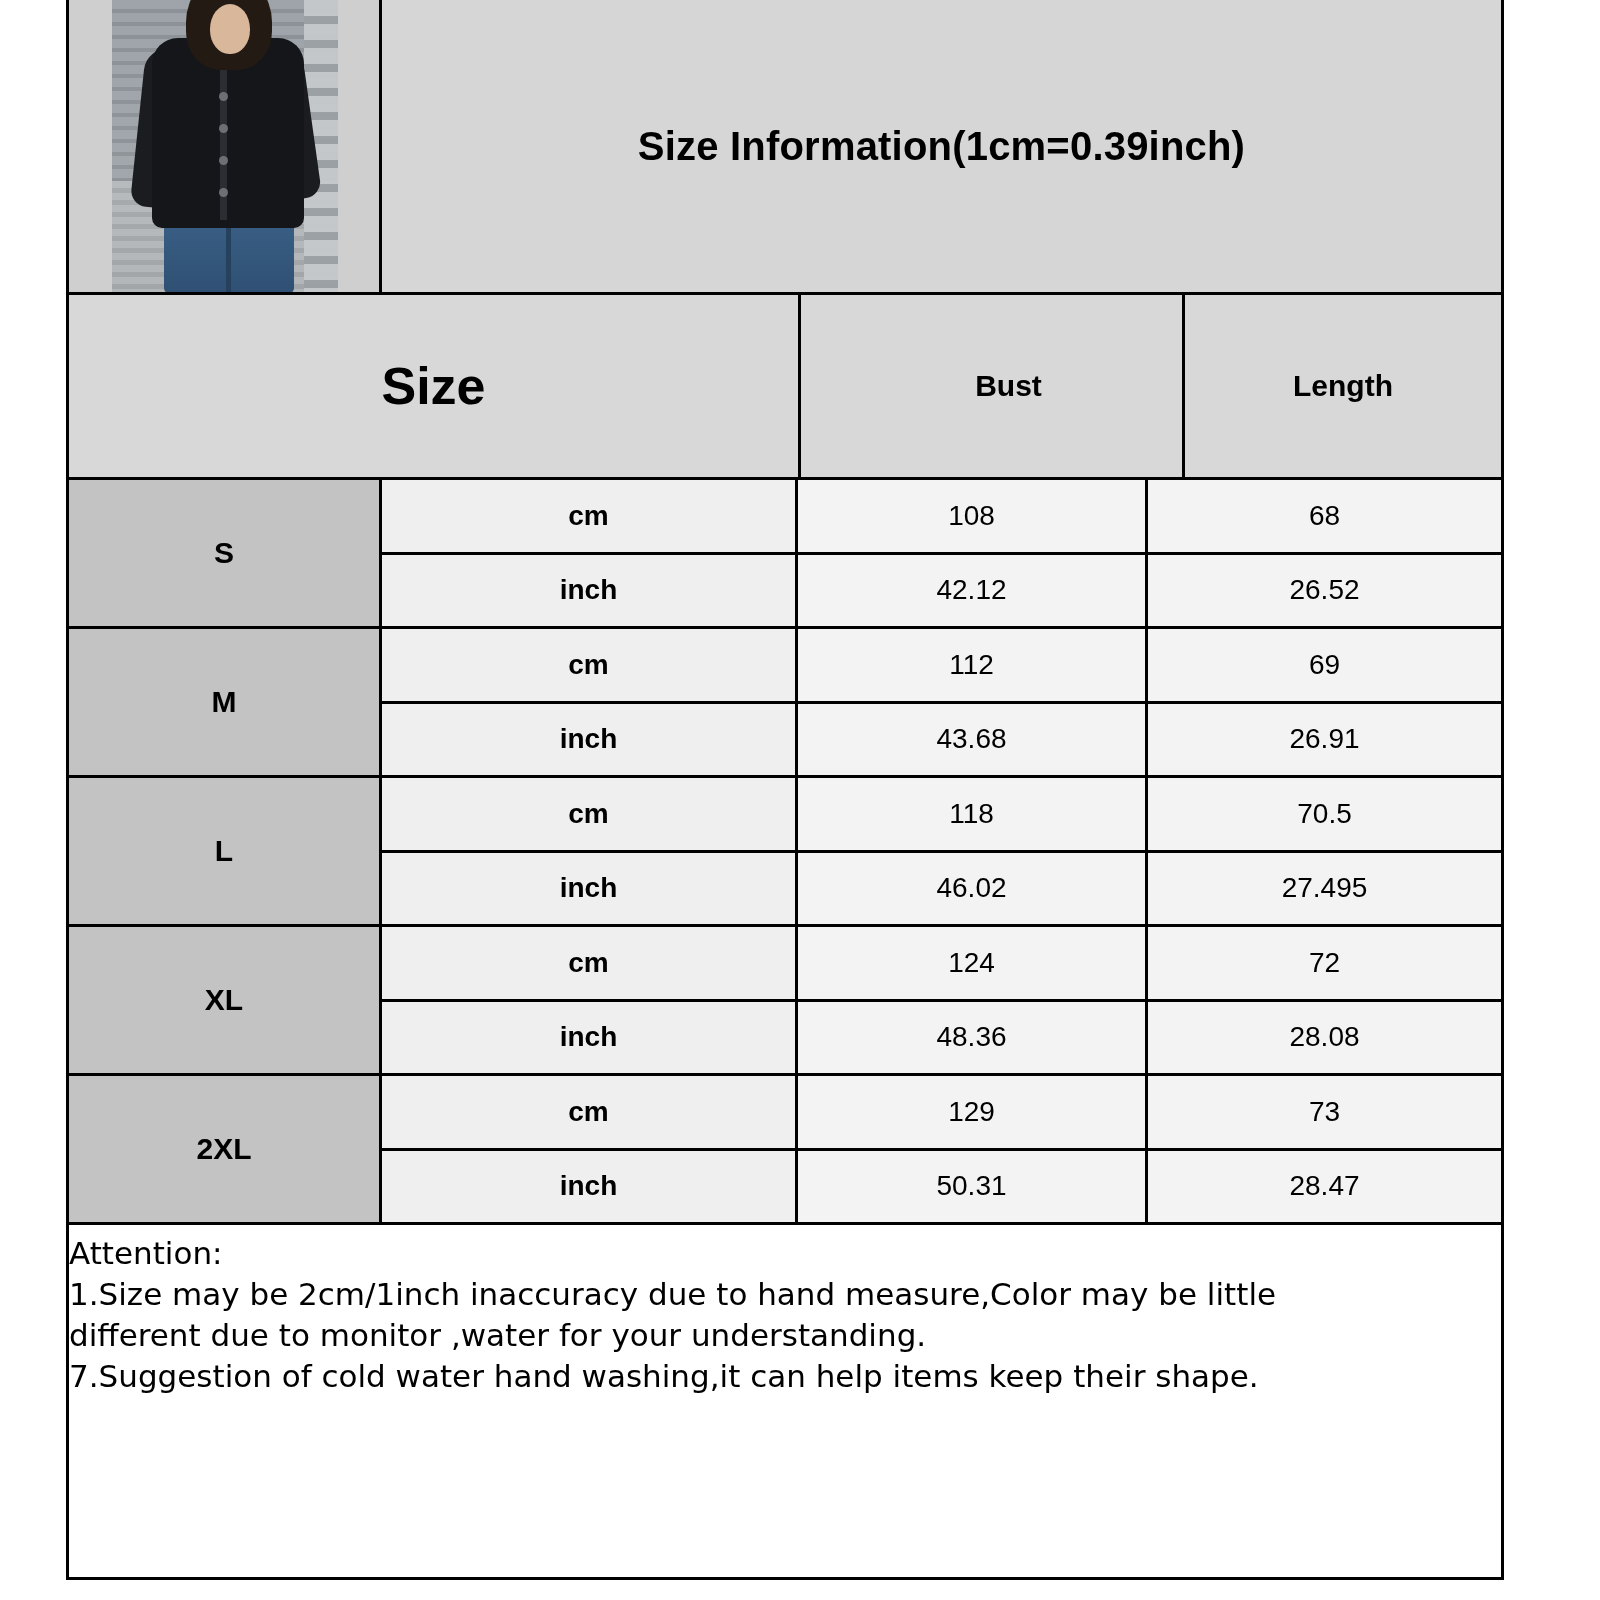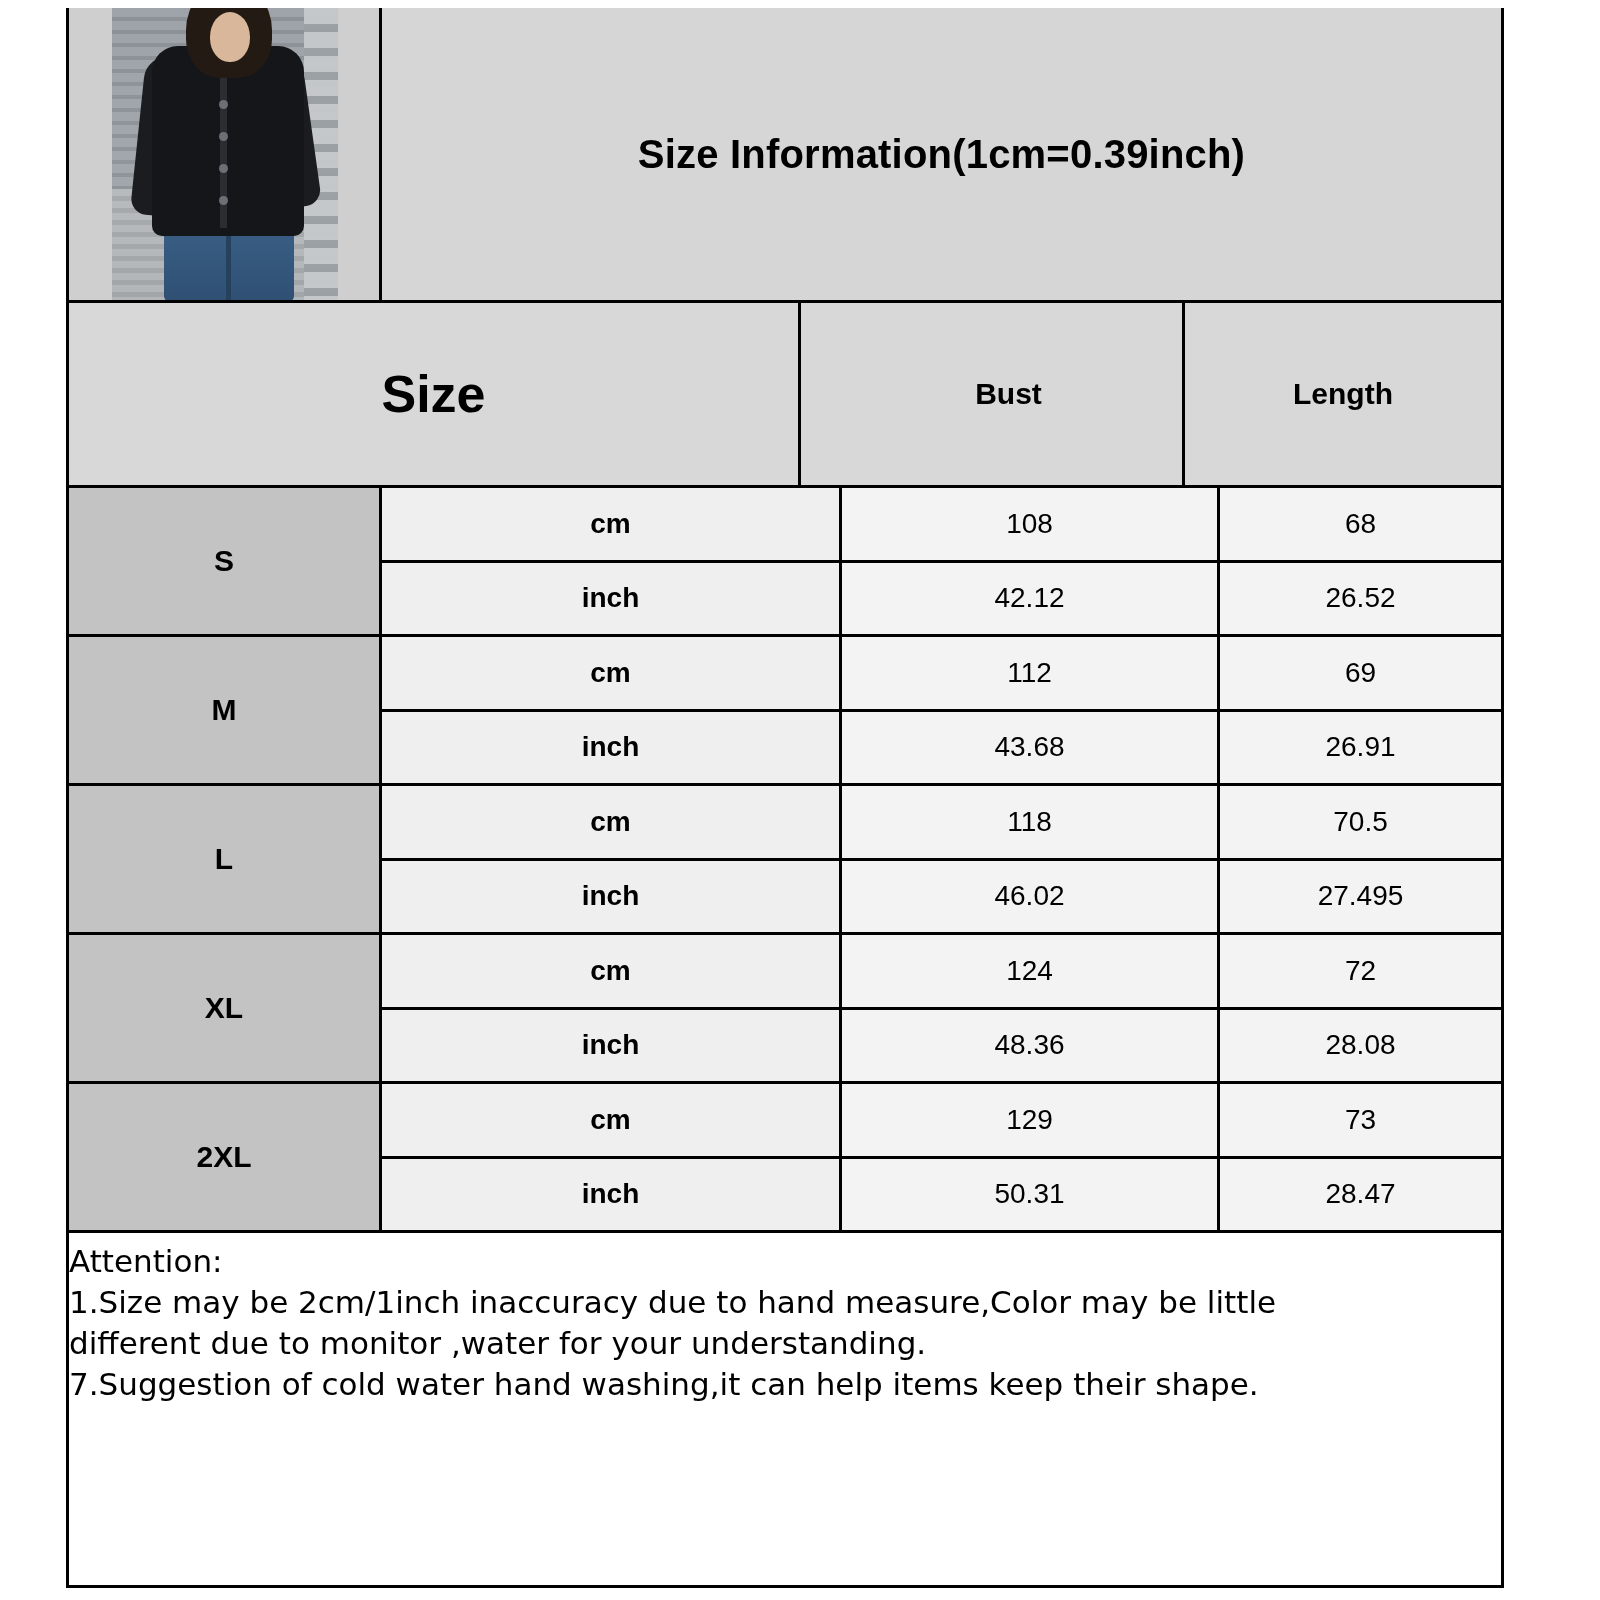--- a/index.html
+++ b/index.html
@@ -11,21 +11,21 @@
     width: 1600px;
     height: 1600px;
     font-family: "Liberation Sans", sans-serif;
     color: #000000;
     overflow: hidden;
   }
 
   .sheet {
     position: absolute;
     left: 66px;
-    top: 8px;
+    top: 0px;
     width: 1438px;
     height: 1580px;
     box-sizing: border-box;
     border: 3px solid #000000;
     border-top: none;
     background: #ffffff;
   }
 
   
   .header-row {
@@ -179,29 +179,29 @@
     display: flex;
     flex-direction: column;
   }
   .srow {
     flex: 1;
     display: flex;
     box-sizing: border-box;
   }
   .srow.top { border-bottom: 3px solid #000000; }
   .unit {
-    width: 460px;
+    width: 416px;
     box-sizing: border-box;
     border-right: 3px solid #000000;
     background: #efefef;
     display: flex; align-items: center; justify-content: center;
     font-size: 28px; font-weight: bold;
   }
   .val {
-    width: 378px;
+    width: 350px;
     box-sizing: border-box;
     border-right: 3px solid #000000;
     background: #f3f3f3;
     display: flex; align-items: center; justify-content: center;
     font-size: 28px;
   }
   .val.last { flex: 1; width: auto; border-right: none; }
 
   
   .attention {

